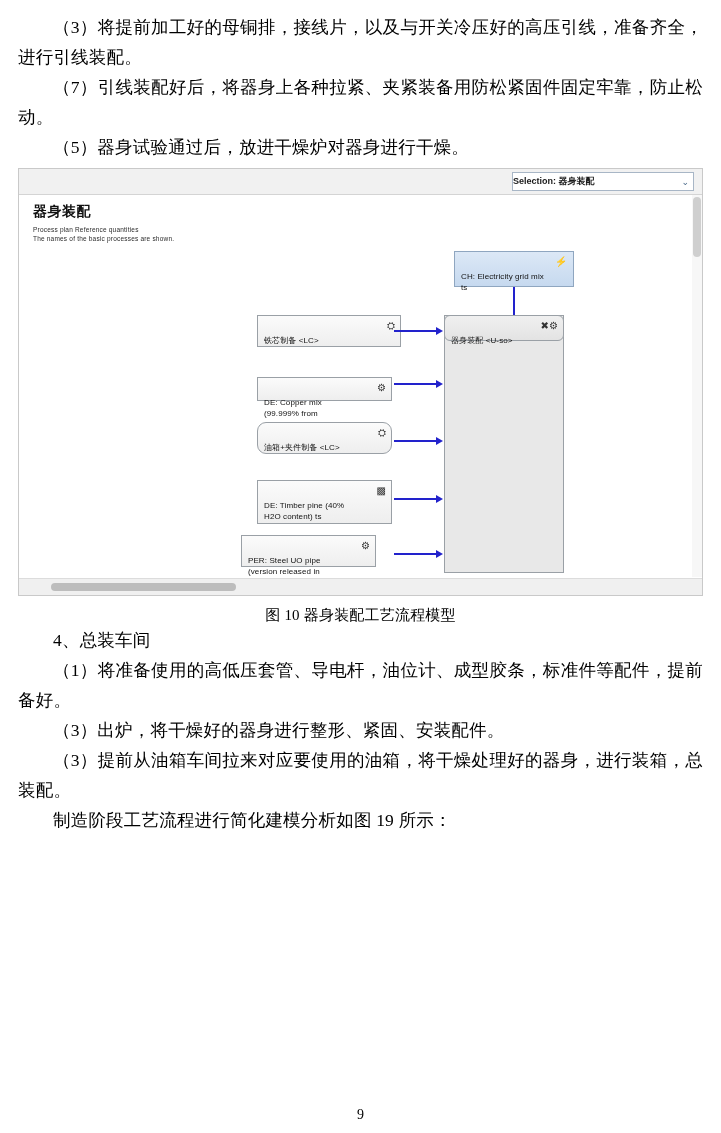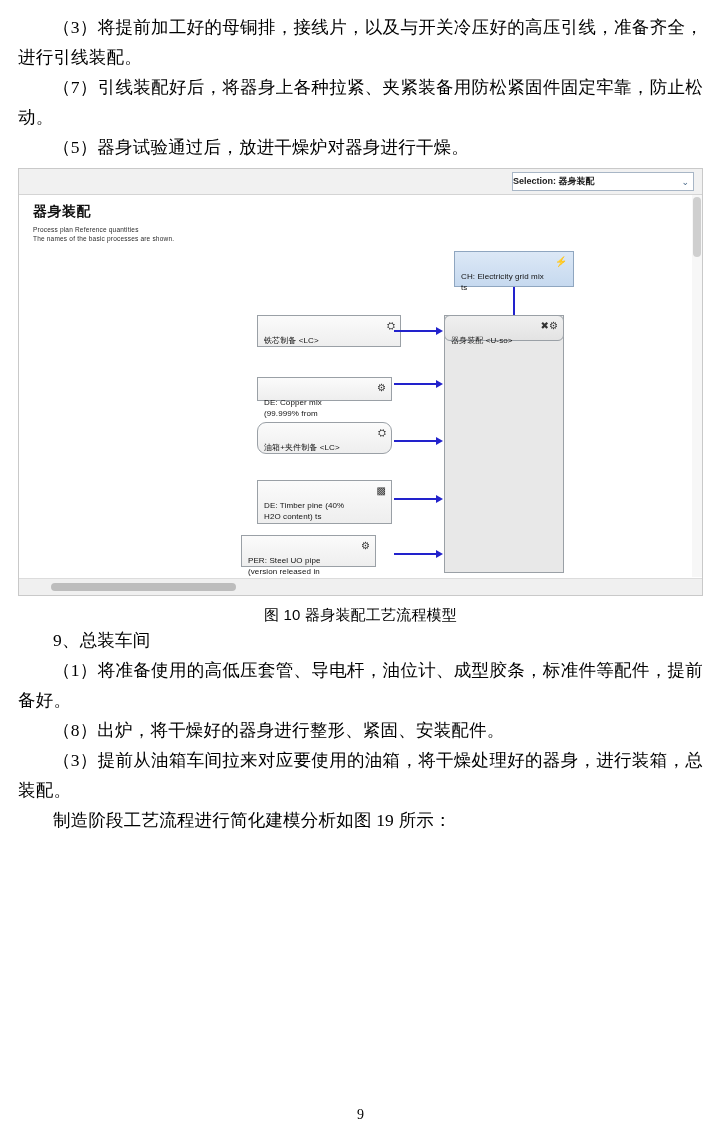--- a/index.html
+++ b/index.html
@@ -201,21 +201,21 @@
     top: 2px;
     width: 8px;
     height: 60px;
     background: #cfcfcf;
     border-radius: 4px;
   }
   .fig-caption {
     margin: 10px 0 0 0;
     text-align: center;
     font-size: 15px;
-    font-family: Liberation Sans, sans-serif;
+    font-family: Liberation Serif, serif;
     letter-spacing: 0.2px;
   }
   .section-head {
     margin: 18px 0 0 0;
     font-size: 17.5px;
     line-height: 30px;
     text-indent: 0;
   }
   .page-number {
     position: absolute;
@@ -308,21 +308,21 @@
       </div>
       <div class="hscroll">
         <div class="thumb"></div>
       </div>
 
     </div>
 
     <div class="fig-caption">图 10  器身装配工艺流程模型</div>
   </div>
 
-  <p class="body-text section-head">9、总装车间</p>
+  <p class="body-text section-head">4、总装车间</p>
 
   <p class="body-text">（1）将准备使用的高低压套管、导电杆，油位计、成型胶条，标准件等配件，提前备好。</p>
-  <p class="body-text">（8）出炉，将干燥好的器身进行整形、紧固、安装配件。</p>
+  <p class="body-text">（3）出炉，将干燥好的器身进行整形、紧固、安装配件。</p>
   <p class="body-text">（3）提前从油箱车间拉来对应要使用的油箱，将干燥处理好的器身，进行装箱，总装配。</p>
   <p class="body-text">制造阶段工艺流程进行简化建模分析如图 19 所示：</p>
 
   <div class="page-number">9</div>
 </div>
 
 </body></html>

